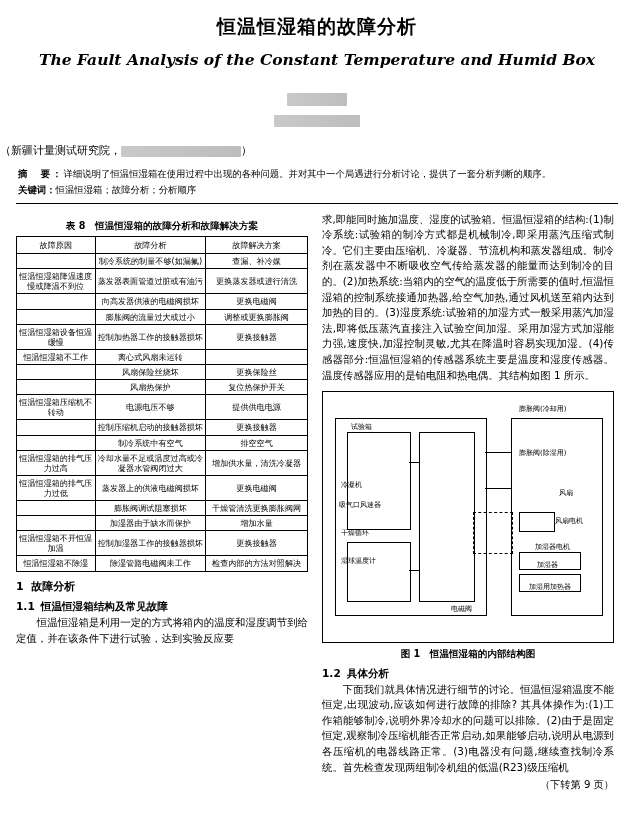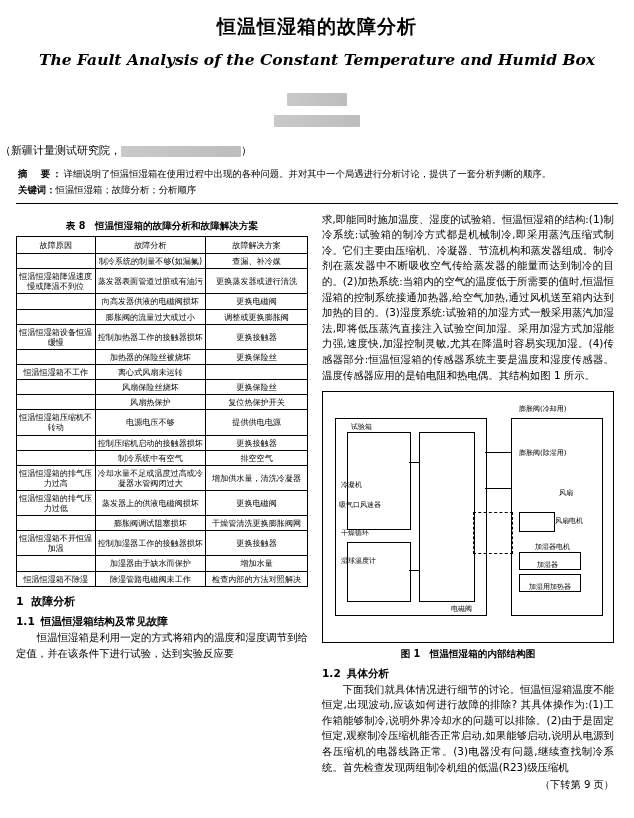--- a/index.html
+++ b/index.html
@@ -218,25 +218,20 @@
             <td class="c1"></td>
             <td class="c2">膨胀阀的流量过大或过小</td>
             <td class="c3">调整或更换膨胀阀</td>
           </tr>
           <tr>
             <td class="c1">恒温恒湿箱设备恒温缓慢</td>
             <td class="c2">控制加热器工作的接触器损坏</td>
             <td class="c3">更换接触器</td>
           </tr>
           <tr>
-            <td class="c1"></td>
-            <td class="c2">加热器的保险丝被烧坏</td>
-            <td class="c3">更换保险丝</td>
-          </tr>
-          <tr>
             <td class="c1">恒温恒湿箱不工作</td>
             <td class="c2">离心式风扇未运转</td>
             <td class="c3"></td>
           </tr>
           <tr>
             <td class="c1"></td>
             <td class="c2">风扇保险丝烧坏</td>
             <td class="c3">更换保险丝</td>
           </tr>
           <tr>
@@ -268,28 +263,28 @@
             <td class="c1">恒温恒湿箱的排气压力过低</td>
             <td class="c2">蒸发器上的供液电磁阀损坏</td>
             <td class="c3">更换电磁阀</td>
           </tr>
           <tr>
             <td class="c1"></td>
             <td class="c2">膨胀阀调试阻塞损坏</td>
             <td class="c3">干燥管清洗更换膨胀阀网</td>
           </tr>
           <tr>
+            <td class="c1"></td>
+            <td class="c2">加湿器由于缺水而保护</td>
+            <td class="c3">增加水量</td>
+          </tr>
+          <tr>
             <td class="c1">恒温恒湿箱不开恒温加温</td>
             <td class="c2">控制加湿器工作的接触器损坏</td>
             <td class="c3">更换接触器</td>
-          </tr>
-          <tr>
-            <td class="c1"></td>
-            <td class="c2">加湿器由于缺水而保护</td>
-            <td class="c3">增加水量</td>
           </tr>
           <tr>
             <td class="c1">恒温恒湿箱不除湿</td>
             <td class="c2">除湿管路电磁阀未工作</td>
             <td class="c3">检查内部的方法对照解决</td>
           </tr>
         </tbody>
       </table>
 
       <div class="sec-h1">

